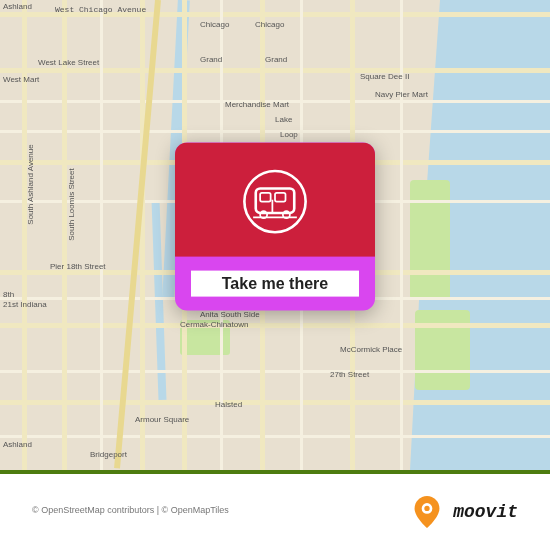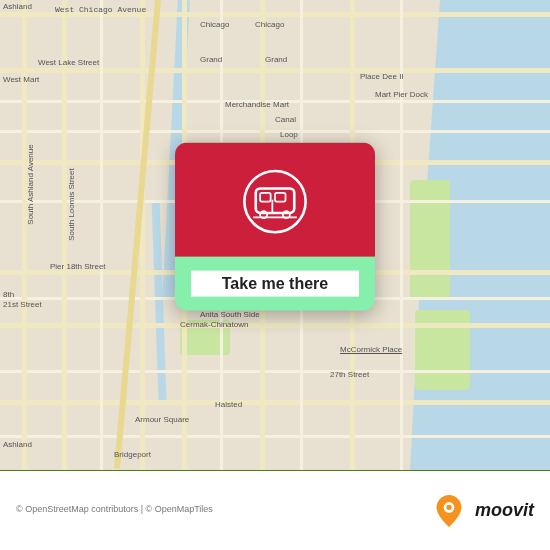--- a/index.html
+++ b/index.html
@@ -127,21 +127,21 @@
       transform: rotate(-90deg);
       transform-origin: center center;
     }
 
     
     .popup-card {
       position: absolute;
       left: 50%;
       top: 50%;
       transform: translate(-50%, -55%);
-      background: #86efac;
+      background: #d946ef;
       border-radius: 12px;
       box-shadow: 0 4px 20px rgba(0,0,0,0.3);
       padding: 0;
       width: 200px;
       overflow: hidden;
       z-index: 10;
     }
 
     .popup-red-section {
       background-color: #cc1f3c;
@@ -172,24 +172,24 @@
       padding: 4px 8px;
       width: 100%;
       text-align: center;
     }
 
     
     #bottom-bar {
       width: 550px;
       height: 80px;
       background: white;
-      border-top: 1px solid #4d7c0f;
+      border-top: 4px solid #4d7c0f;
       display: flex;
       align-items: center;
-      padding: 0 16px;
+      padding: 0 32px;
       position: relative;
     }
 
     .bottom-info {
       flex: 1;
     }
 
     .attribution-text {
       font-size: 9px;
       color: #777;
@@ -199,20 +199,21 @@
     .location-title {
       font-size: 15px;
       font-weight: 600;
       color: #222;
     }
 
     .moovit-logo {
       display: flex;
       align-items: center;
       gap: 12px;
+      font-family: Liberation Mono, monospace;
     }
 
     .moovit-pin {
       width: 28px;
       height: 32px;
     }
 
     .moovit-text {
       font-size: 18px;
       font-weight: 700;
@@ -256,49 +257,49 @@
     <div class="road-v" style="left: 220px;"></div>
     <div class="road-v major" style="left: 260px;"></div>
     <div class="road-v" style="left: 300px;"></div>
     <div class="road-v major" style="left: 350px;"></div>
     <div class="road-v" style="left: 400px;"></div>
 
     <div class="road-v major diagonal" style="left: 155px; background-color: #e8d890; width: 6px;"></div>
 
     <div class="street-label" style="top: 5px; left: 55px; font-family: Liberation Mono, monospace;">West Chicago Avenue</div>
     <div class="street-label" style="top: 58px; left: 38px;">West Lake Street</div>
-    <div class="street-label" style="top: 90px; left: 375px;">Mart Pier Dock</div>
+    <div class="street-label" style="top: 90px; left: 375px;">Navy Pier Mart</div>
     <div class="street-label" style="top: 20px; left: 200px;">Chicago</div>
     <div class="street-label" style="top: 20px; left: 255px;">Chicago</div>
     <div class="street-label" style="top: 55px; left: 200px;">Grand</div>
     <div class="street-label" style="top: 55px; left: 265px;">Grand</div>
-    <div class="street-label" style="top: 72px; left: 360px;">Place Dee II</div>
+    <div class="street-label" style="top: 72px; left: 360px;">Square Dee II</div>
     <div class="street-label" style="top: 100px; left: 225px;">Merchandise Mart</div>
-    <div class="street-label" style="top: 115px; left: 275px;">Canal</div>
+    <div class="street-label" style="top: 115px; left: 275px;">Lake</div>
     <div class="street-label" style="top: 130px; left: 280px;">Loop</div>
     <div class="street-label" style="top: 145px; left: 212px;">Ogilvie Transportation</div>
     <div class="street-label" style="top: 155px; left: 230px;">Center</div>
     <div class="street-label" style="top: 2px; left: 3px;">Ashland</div>
     <div class="street-label" style="top: 75px; left: 3px;">West Mart</div>
 
     <div class="street-label vertical" style="top: 180px; left: -10px;">South Ashland Avenue</div>
     <div class="street-label vertical" style="top: 200px; left: 35px;">South Loomis Street</div>
     <div class="street-label vertical" style="top: 180px; left: 160px;">South Canal Street</div>
 
     <div class="street-label" style="top: 262px; left: 50px;">Pier 18th Street</div>
     <div class="street-label" style="top: 290px; left: 3px;">8th</div>
-    <div class="street-label" style="top: 300px; left: 3px;">21st Street</div>
+    <div class="street-label" style="top: 300px; left: 3px;">21st Indiana</div>
     <div class="street-label" style="top: 310px; left: 200px;">Anita South Side</div>
     <div class="street-label" style="top: 320px; left: 180px;">Cermak-Chinatown</div>
-    <div class="street-label" style="top: 345px; left: 340px; text-decoration: underline;">McCormick Place</div>
+    <div class="street-label" style="top: 345px; left: 340px;">McCormick Place</div>
     <div class="street-label" style="top: 370px; left: 330px;">27th Street</div>
     <div class="street-label" style="top: 400px; left: 215px;">Halsted</div>
     <div class="street-label" style="top: 415px; left: 135px;">Armour Square</div>
     <div class="street-label" style="top: 440px; left: 3px;">Ashland</div>
-    <div class="street-label" style="top: 450px; left: 90px; margin-left: 24px;">Bridgeport</div>
+    <div class="street-label" style="top: 450px; left: 90px;">Bridgeport</div>
 
     <div class="popup-card">
       <div class="popup-red-section" style="background-color: #cc1f3c;">
 
         <svg class="bus-icon-svg" viewBox="0 0 80 80" xmlns="http://www.w3.org/2000/svg">
 
           <circle cx="40" cy="40" r="35" fill="none" stroke="white" stroke-width="3"></circle>
 
           <rect x="18" y="25" width="44" height="28" rx="5" fill="none" stroke="white" stroke-width="3"></rect>
 

